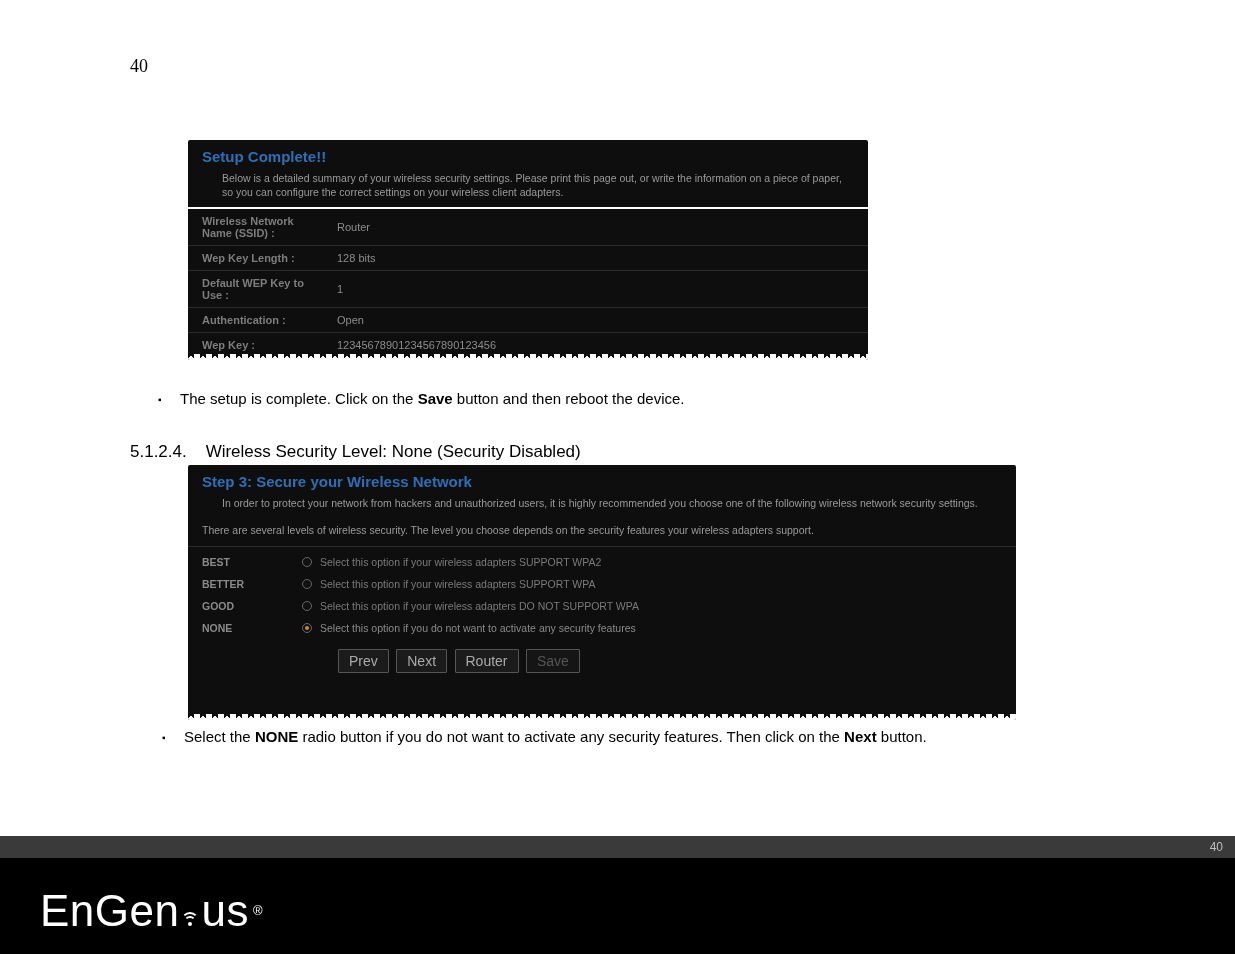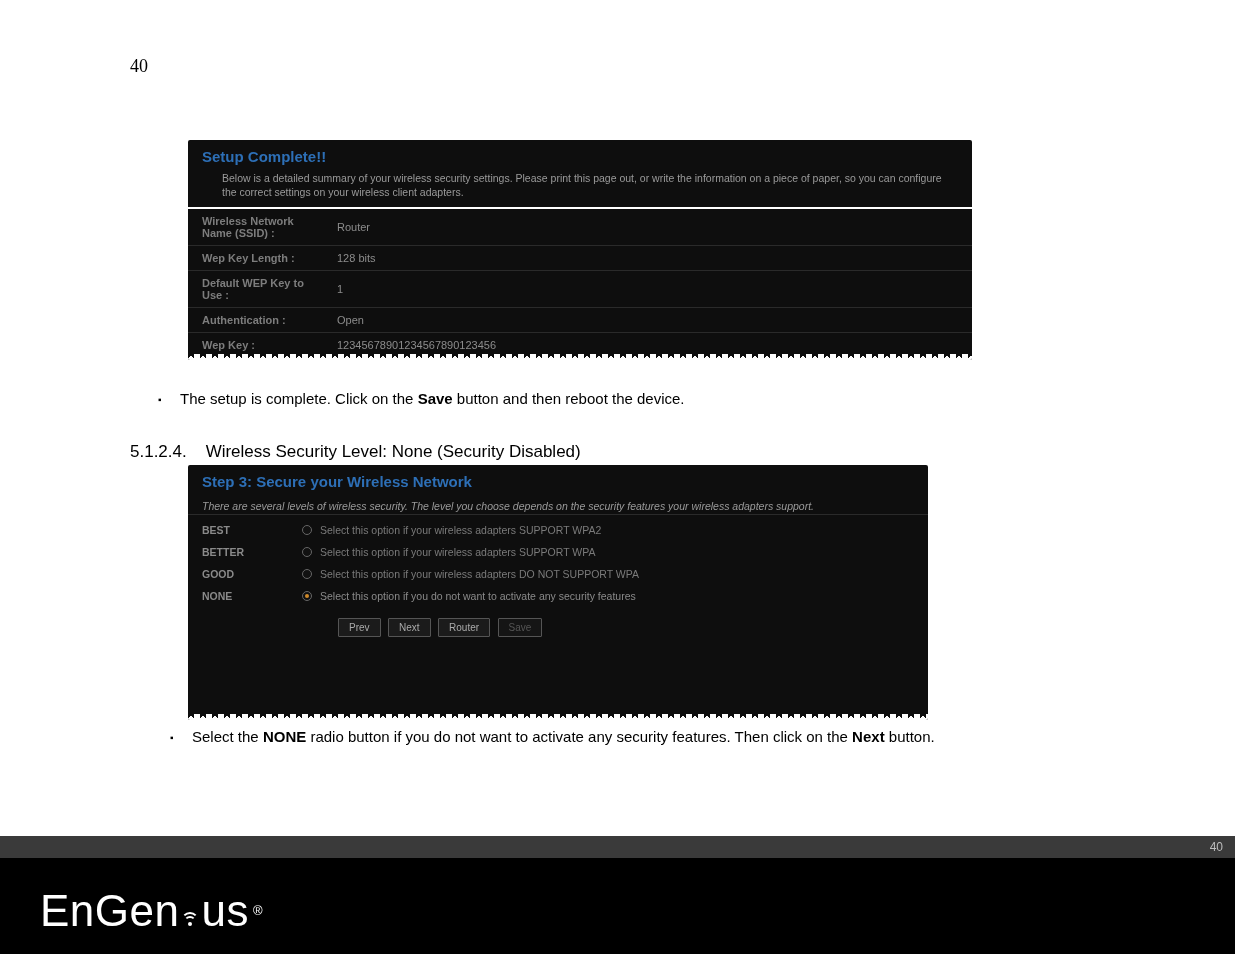--- a/index.html
+++ b/index.html
@@ -1,47 +1,47 @@
 <!DOCTYPE html>
 <html><head>
 <meta charset="utf-8">
 <style>
   * { box-sizing: border-box; margin: 0; padding: 0; }
   html, body { width: 1235px; height: 954px; background: #fff; font-family: Arial, Helvetica, sans-serif; color: #000; }
   .page { position: relative; width: 1235px; height: 954px; }
   .pg-top { position: absolute; left: 130px; top: 56px; font-size: 18px; font-family: "Times New Roman", serif; }
   .shot { position: absolute; background: #0e0e0e; border-radius: 2px; overflow: hidden; }
-  .shot1 { left: 188px; top: 140px; width: 784px; height: 220px; }
-  .shot2 { left: 188px; top: 465px; width: 740px; height: 255px; }
+  .shot1 { left: 188px; top: 140px; width: 680px; height: 220px; }
+  .shot2 { left: 188px; top: 465px; width: 828px; height: 255px; }
   .shot .blue-title { color: #2d6fb6; font-weight: bold; font-size: 15px; padding: 8px 14px 4px; }
   .shot .intro { color: #9a9a9a; font-size: 10.5px; padding: 2px 14px 8px; line-height: 1.35; margin-left: 20px; }
   .tbl { width: 100%; border-collapse: collapse; }
   .tbl td { border-top: 1px solid #2a2a2a; padding: 6px 14px; font-size: 11px; color: #8c8c8c; }
   .tbl td.lab { width: 135px; color: #7d7d7d; font-weight: bold; }
   .tbl tr:first-child td { border-top: 2px solid #ffffff; }
   .btnrow { padding: 10px 14px 6px 150px; }
-  .btn { display: inline-block; border: 1px solid #555; background: #1b1b1b; color: #aaa; font-size: 10px; padding: 3px 10px; margin-right: 3px; border-radius: 1px; cursor: pointer; }
+  .btn { display: inline-block; border: 1px solid #555; background: #1b1b1b; color: #aaa; font-size: 14px; padding: 3px 10px; margin-right: 3px; border-radius: 1px; cursor: pointer; }
   .btn.disabled { color: #555; background: #151515; }
   .torn { position: absolute; left: 0; right: 0; bottom: -2px; height: 8px;
           background: linear-gradient(135deg,#0e0e0e 25%,transparent 25%) 0 0/12px 8px,
                       linear-gradient(-135deg,#0e0e0e 25%,transparent 25%) 6px 0/12px 8px,
                       #fff; }
   .opts { padding: 4px 14px 0; }
   .opt-row { display: flex; align-items: center; padding: 5px 0; font-size: 10.5px; }
   .opt-lab { width: 100px; color: #8a8a8a; font-weight: bold; font-size: 10.5px; }
   .radio { width: 10px; height: 10px; border: 1px solid #666; border-radius: 50%; margin-right: 8px; background: #111; position: relative; flex: 0 0 10px; }
   .radio.sel::after { content: ""; position: absolute; left: 2px; top: 2px; width: 4px; height: 4px; border-radius: 50%; background: #d08a2a; }
   .opt-desc { color: #7a7a7a; }
   .opt-desc.sel { color: #8a8a8a; }
-  .subintro { color: #9a9a9a; font-size: 10.5px; padding: 6px 14px 2px; border-bottom: 1px solid #2a2a2a; font-style: italic; }
+  .subintro { color: #9a9a9a; font-size: 10.5px; padding: 6px 14px 10px; border-bottom: 1px solid #2a2a2a; }
   .body-text { position: absolute; font-size: 15px; }
   .bul::before { content: "▪"; font-size: 10px; position: absolute; left: -22px; top: 4px; }
   .t1 { left: 180px; top: 390px; }
   .heading { position: absolute; left: 130px; top: 442px; font-size: 17px; font-weight: normal; font-family: Arial, sans-serif; }
-  .t2 { left: 192px; top: 728px; }
+  .t2 { left: 184px; top: 728px; }
   .footer { position: absolute; left: 0; right: 0; bottom: 0; height: 96px; background: #000; }
   .footer .bar { position: absolute; left: 0; right: 0; top: -22px; height: 22px; background: #3a3a3a; }
   .footer .pg { position: absolute; right: 12px; top: -18px; color: #bdbdbd; font-size: 12px; }
   .logo { position: absolute; left: 40px; bottom: 18px; display: flex; align-items: flex-end; color: #fff; }
   .logo .txt { font-family: Arial, sans-serif; font-size: 44px; font-weight: 500; letter-spacing: 0.5px; display: flex; align-items: flex-end; }
   .logo .tm { font-size: 13px; margin-left: 4px; margin-bottom: 18px; }
   .wifi { display: inline-block; position: relative; width: 18px; height: 30px; margin: 0 2px; }
   .wifi .dot { position: absolute; left: 7px; bottom: 10px; width: 4px; height: 4px; background: #fff; border-radius: 50%; }
   .wifi .arc { position: absolute; border: 2px solid #fff; border-color: #fff transparent transparent transparent; border-radius: 50%; }
   .wifi .a1 { left: 3px; bottom: 8px; width: 12px; height: 12px; }
@@ -94,20 +94,21 @@
   <span class="bul"></span>
   <span>The setup is complete. Click on the </span><b>Save</b><span> button and then reboot the device.</span>
 </div>
 
 <div class="heading">
   <span>5.1.2.4.</span>&nbsp;&nbsp;&nbsp;&nbsp;<span>Wireless Security Level: None (Security Disabled)</span>
 </div>
 
 <div class="shot shot2">
   <div class="blue-title">Step 3: Secure your Wireless Network</div>
+  <div class="intro">In order to protect your network from hackers and unauthorized users, it is highly recommended you choose one of the following wireless network security settings.</div>
   <div class="subintro">There are several levels of wireless security. The level you choose depends on the security features your wireless adapters support.</div>
   <div class="opts">
     <div class="opt-row">
       <span class="opt-lab">BEST</span>
       <span class="radio"></span>
       <span class="opt-desc">Select this option if your wireless adapters SUPPORT WPA2</span>
     </div>
     <div class="opt-row">
       <span class="opt-lab">BETTER</span>
       <span class="radio"></span>

